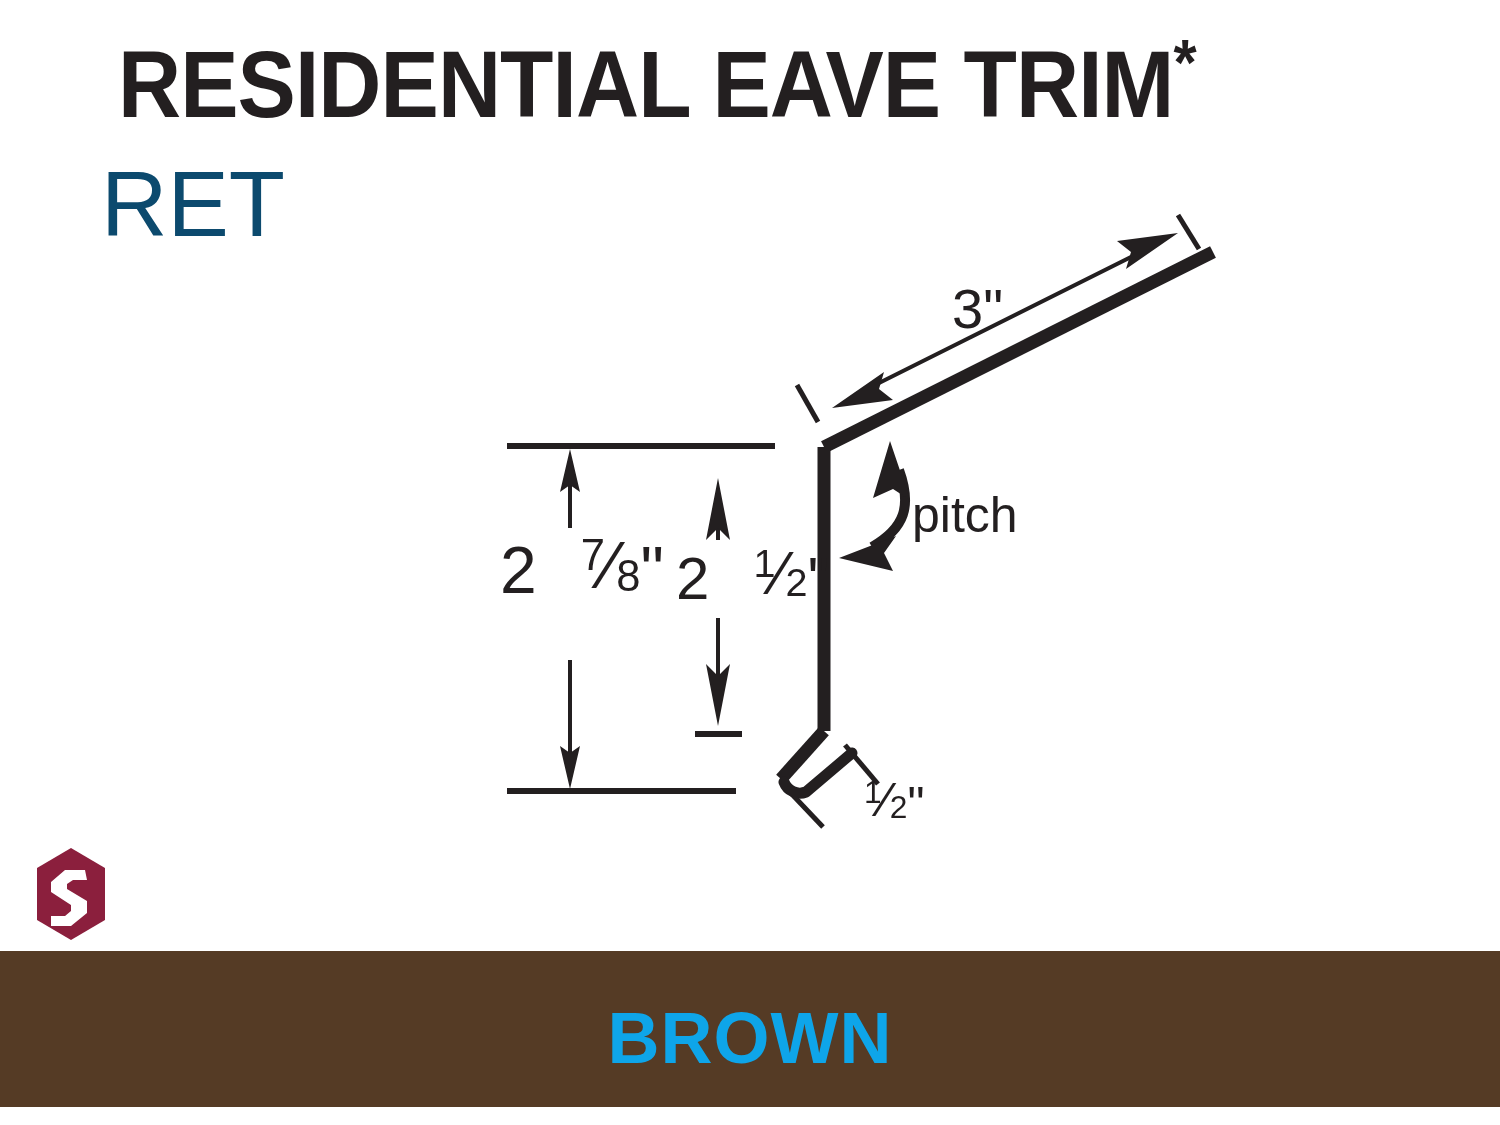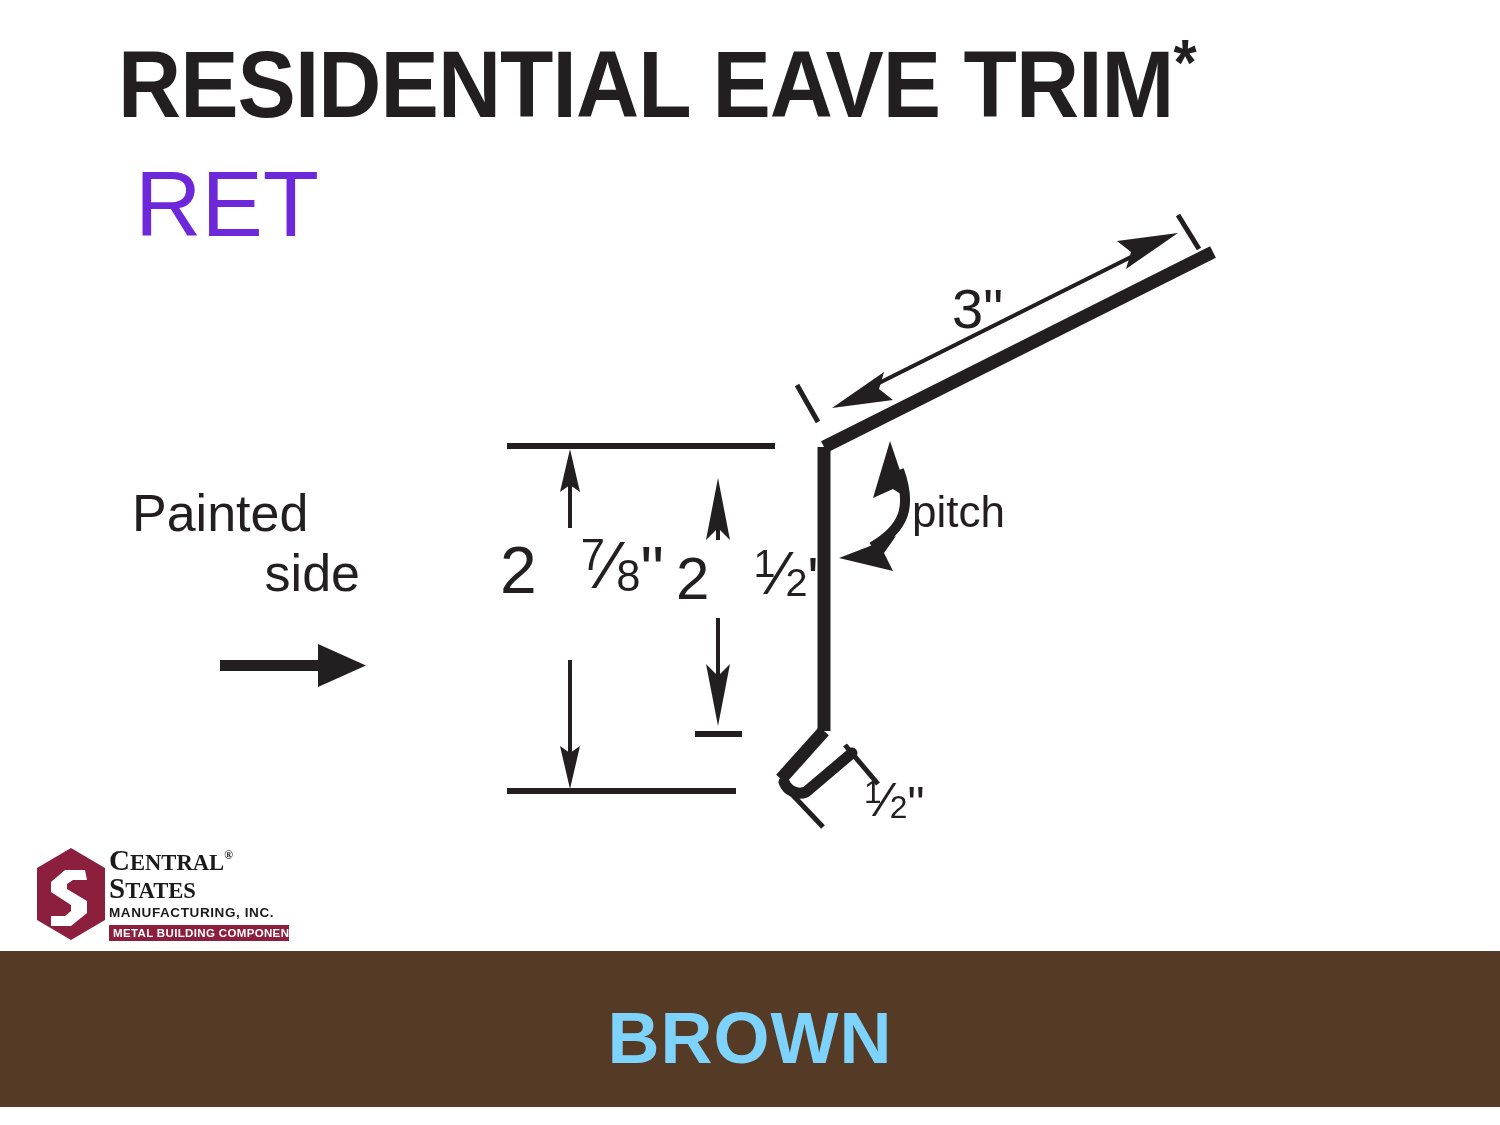--- a/index.html
+++ b/index.html
@@ -32,25 +32,25 @@
     white-space: nowrap;
     line-height: 1;
   }
   #title .star {
     font-size: 64px;
     vertical-align: super;
     line-height: 0;
   }
   #subtitle {
     position: absolute;
-    left: 135px;
+    left: 101px;
     top: 158px;
     font-size: 92px;
     font-weight: normal;
-    color: #6d28d9;
+    color: #0c4a6e;
     line-height: 1;
     white-space: nowrap;
   }
 
   
   #painted-block {
     position: absolute;
     left: 132px;
     top: 483px;
     width: 228px;
@@ -105,21 +105,21 @@
     font-size: 48px;
   }
   #dim-3 {
     left: 952px;
     top: 281px;
     font-size: 56px;
   }
   #pitch-label {
     left: 912px;
     top: 490px;
-    font-size: 44px;
+    font-size: 50px;
   }
   .frac {
     display: inline-block;
     position: relative;
     top: -0.08em;
     margin-left: 44px;
   }
   .frac sup {
     font-size: 0.66em;
     vertical-align: 0.42em;
@@ -211,43 +211,36 @@
     left: 0;
     top: 951px;
     width: 1500px;
     height: 174px;
     background: #553B25;
     display: flex;
     align-items: center;
     justify-content: center;
   }
   #color-name {
-    color: #7dd3fc;
+    color: #0ea5e9;
     font-size: 72px;
     font-weight: bold;
     letter-spacing: 1px;
     line-height: 1;
   }
 </style>
 </head>
 <body>
 
 <div id="page">
 
   <div id="title"><span>RESIDENTIAL EAVE TRIM</span><span class="star">*</span></div>
 
   <div id="subtitle">RET</div>
 
-  <div id="painted-block">
-    <div id="painted-line1">Painted</div>
-    <div id="painted-line2">side</div>
-    <svg id="painted-arrow" width="150" height="56" viewBox="0 0 150 56">
-      <path d="M 0 22 L 98 22 L 98 6 L 146 27.5 L 98 49 L 98 33 L 0 33 Z" fill="#231f20"></path>
-    </svg>
-  </div>
 
   <svg id="drawing" width="1500" height="1125" viewBox="0 0 1500 1125">
 
     <g fill="none" stroke="#231f20" stroke-width="13" stroke-linecap="butt" stroke-linejoin="miter">
 
       <path d="M 1213 252 L 824 447"></path>
 
       <path d="M 824 447 L 824 731"></path>
 
       <path d="M 824 731 L 781 779"></path>
@@ -309,25 +302,19 @@
   <div class="dimtext" id="dim-3"><span>3</span><span class="inchmark">"</span></div>
 
   <div class="dimtext" id="pitch-label">pitch</div>
 
 
   <div id="logo">
     <svg id="logo-mark" width="68" height="92" viewBox="0 0 68 92">
       <path d="M 34 0 L 68 20 L 68 72 L 34 92 L 0 72 L 0 20 Z" fill="#8b1f3d"></path>
       <path d="M 48 22 L 28 22 L 14 34 L 14 44 L 34 57 L 34 63 L 28 68 L 14 68 L 14 78 L 34 78 L 50 65 L 50 53 L 30 41 L 30 36 L 36 32 L 50 32 Z" fill="#ffffff"></path>
     </svg>
-    <div id="logo-text">
-      <div id="logo-central"><span>C</span><span class="small">ENTRAL</span><span class="reg">®</span></div>
-      <div id="logo-states"><span>S</span><span class="small">TATES</span></div>
-      <div id="logo-mfg">MANUFACTURING, INC.</div>
-      <div id="logo-banner">METAL BUILDING COMPONENTS</div>
-    </div>
   </div>
 
   <div id="color-banner">
     <div id="color-name">BROWN</div>
   </div>
 
 </div>
 
 </body></html>

